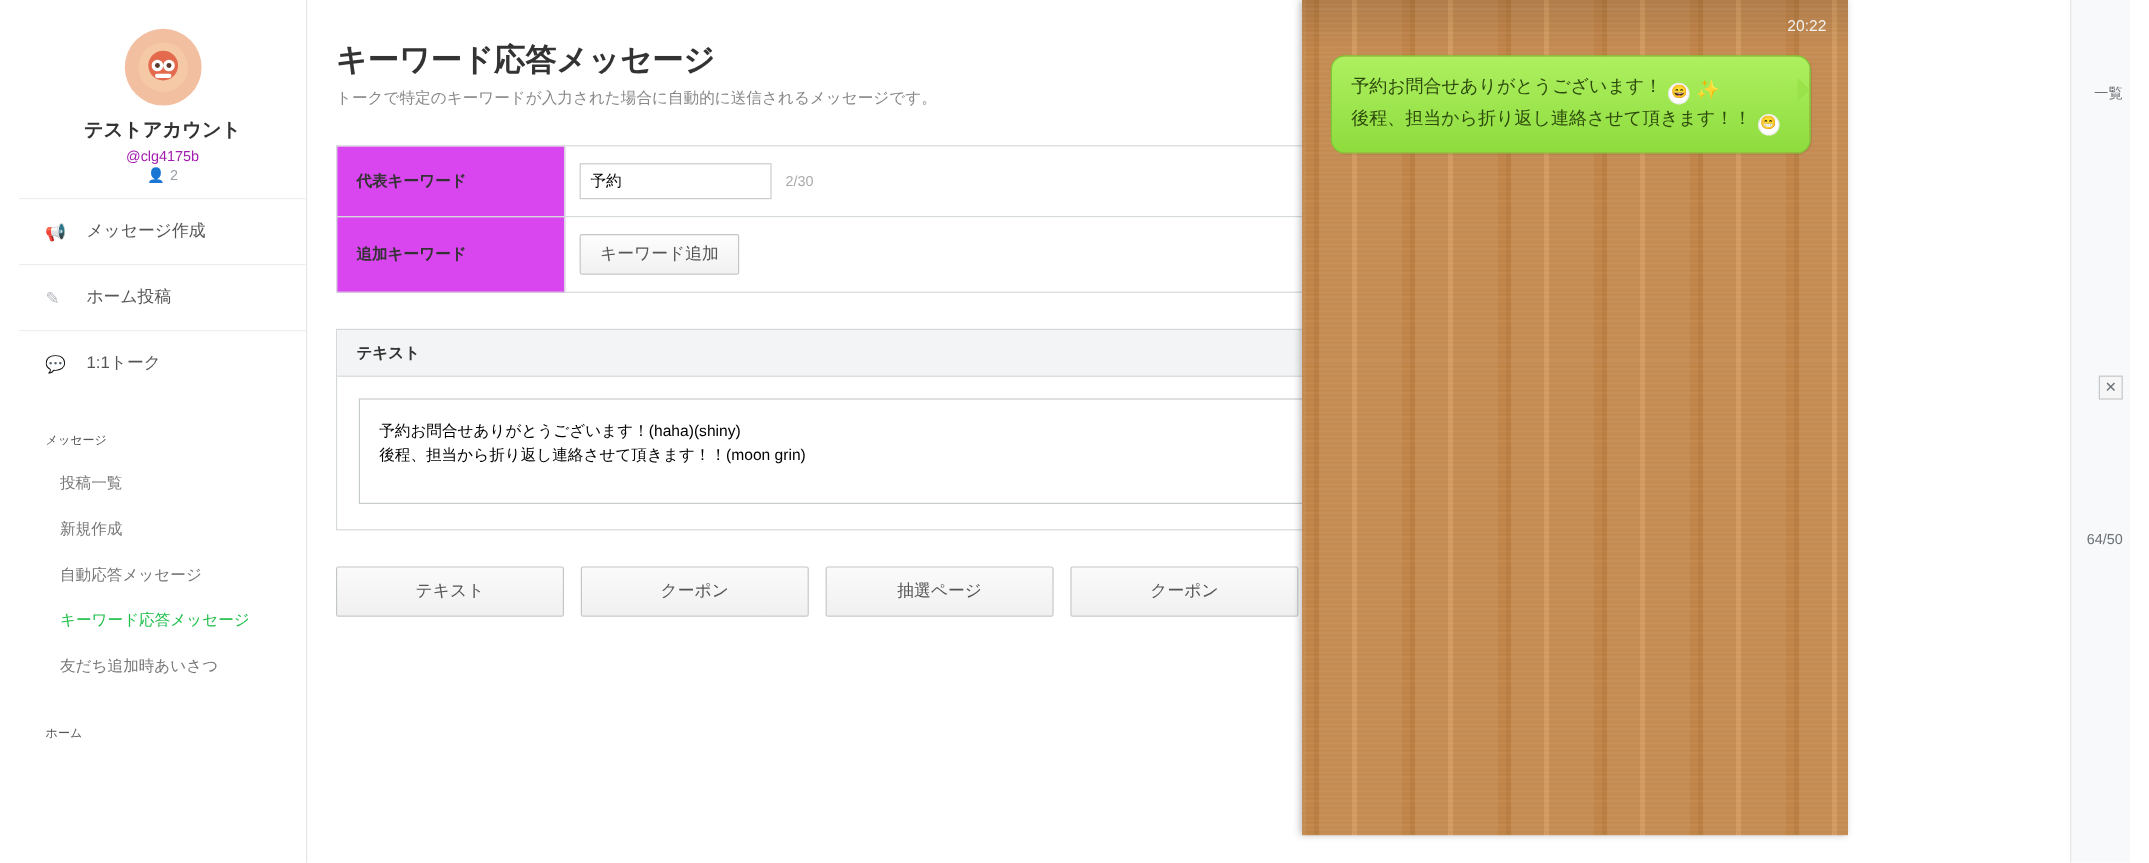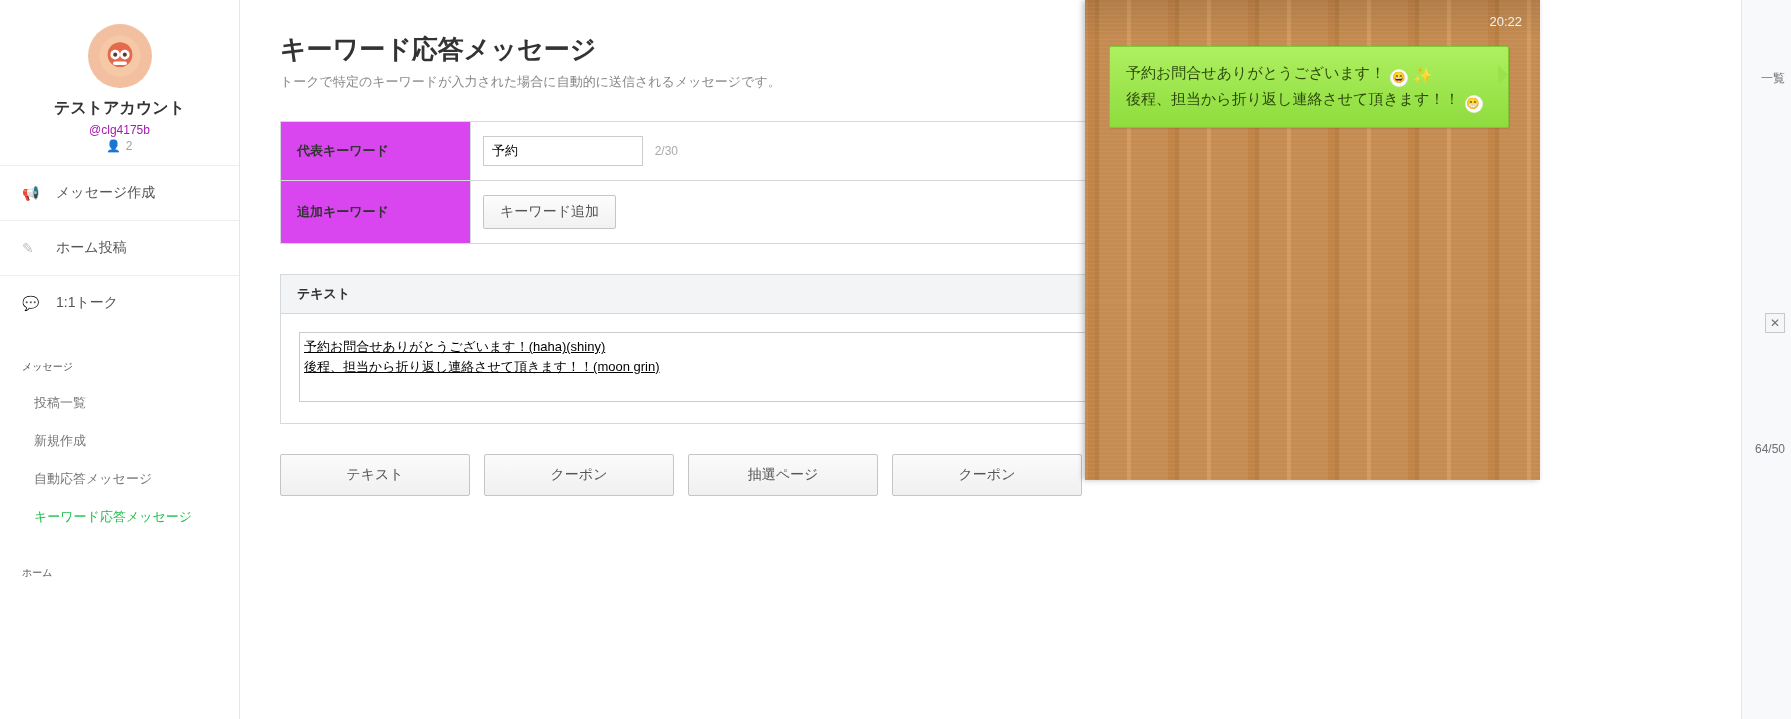--- a/index.html
+++ b/index.html
@@ -10,21 +10,21 @@
     background: #fff;
     width: 1791px;
     height: 719px;
     overflow: hidden;
     position: relative;
   }
 
   
   .sidebar {
     position: absolute;
-    left: 0; top: 0;
+    left: 16px; top: 0;
     width: 240px;
     height: 719px;
     border-right: 1px solid #e6e6e6;
     background: #fff;
   }
   .profile { text-align: center; padding: 24px 0 12px; }
   .avatar {
     width: 64px; height: 64px; border-radius: 50%;
     background: #f2bfa0;
     margin: 0 auto 10px;
@@ -110,45 +110,44 @@
   }
   .text-panel-header{
     background:#f3f4f5;
     border-bottom:1px solid #d6d9dc;
     padding:10px 16px;
     font-size:13px; font-weight:600; color:#333;
   }
   .text-panel-body{ padding:18px; }
   .msg-textarea{
     width:100%;
-    height:70px;
+    height:88px;
     border:1px solid #c9ccce;
-    padding:4px; font-size:13px;
+    padding:16px; font-size:13px;
     font-family:inherit;
     resize:none;
     line-height:1.5;
-    text-decoration:underline;
   }
   .emoji-btn-row{ margin-top:12px; }
 
   .add-buttons{
     margin-top:30px;
     display:flex; gap:14px;
   }
   .add-buttons .btn{
     flex:0 0 190px;
     text-align:center;
     padding:11px 0;
     background:linear-gradient(#fbfbfb,#f0f0f0);
   }
 
   
   .right-rail{
     position:absolute;
-    right:0; top:0;
+    right:16px; top:0;
     width:50px; height:719px;
     background:#f8f9fa;
     border-left:1px solid #e6e6e6;
     font-size:12px; color:#6b7075;
   }
   .right-rail .frag{
     position:absolute;
     right:6px;
     white-space:nowrap;
   }
@@ -160,21 +159,21 @@
     background:#f6f6f6;
     display:flex;align-items:center;justify-content:center;
     cursor:pointer;
   }
   .frag3{ top:442px; } 
 
   
   .preview{
     position:absolute;
     top:0; left:1085px;
-    width:455px; height:480px;
+    width:455px; height:696px;
     background:
       repeating-linear-gradient(90deg,
         #c48b52 0 3px, #c08449 3px 10px,
         #b97e42 10px 14px, #c48b52 14px 42px,
         #d29a60 42px 46px, #c48b52 46px 80px);
     box-shadow: -2px 0 6px rgba(0,0,0,.25);
     overflow:hidden;
   }
   .preview::before{
     content:"";
@@ -191,21 +190,21 @@
     top:14px; right:18px;
     font-size:13px; color:#f2f2f2;
   }
   .bubble{
     position:absolute;
     top:46px; left:24px;
     width:400px;
     padding:14px 16px;
     background:linear-gradient(#aef060,#8edc3e);
     border:1px solid #7cc933;
-    border-radius:2px;
+    border-radius:12px;
     font-size:15px;
     color:#2d4a0c;
     line-height:1.6;
     box-shadow: 1px 1px 0 rgba(0,0,0,.08);
   }
   .bubble::after{
     content:"";
     position:absolute;
     right:-10px; top:18px;
     width:0;height:0;
@@ -265,20 +264,21 @@
     <span class="ico">💬</span>
     <span>1:1トーク</span>
   </div>
 
   <div class="section-title">メッセージ</div>
   <ul class="sub-list">
     <li>投稿一覧</li>
     <li>新規作成</li>
     <li>自動応答メッセージ</li>
     <li class="active">キーワード応答メッセージ</li>
+    <li>友だち追加時あいさつ</li>
   </ul>
 
   <div class="section-title">ホーム</div>
 </aside>
 
 <main class="main">
   <h1 class="page-title">キーワード応答メッセージ</h1>
   <p class="page-desc">トークで特定のキーワードが入力された場合に自動的に送信されるメッセージです。</p>
 
   <table class="form-table">

